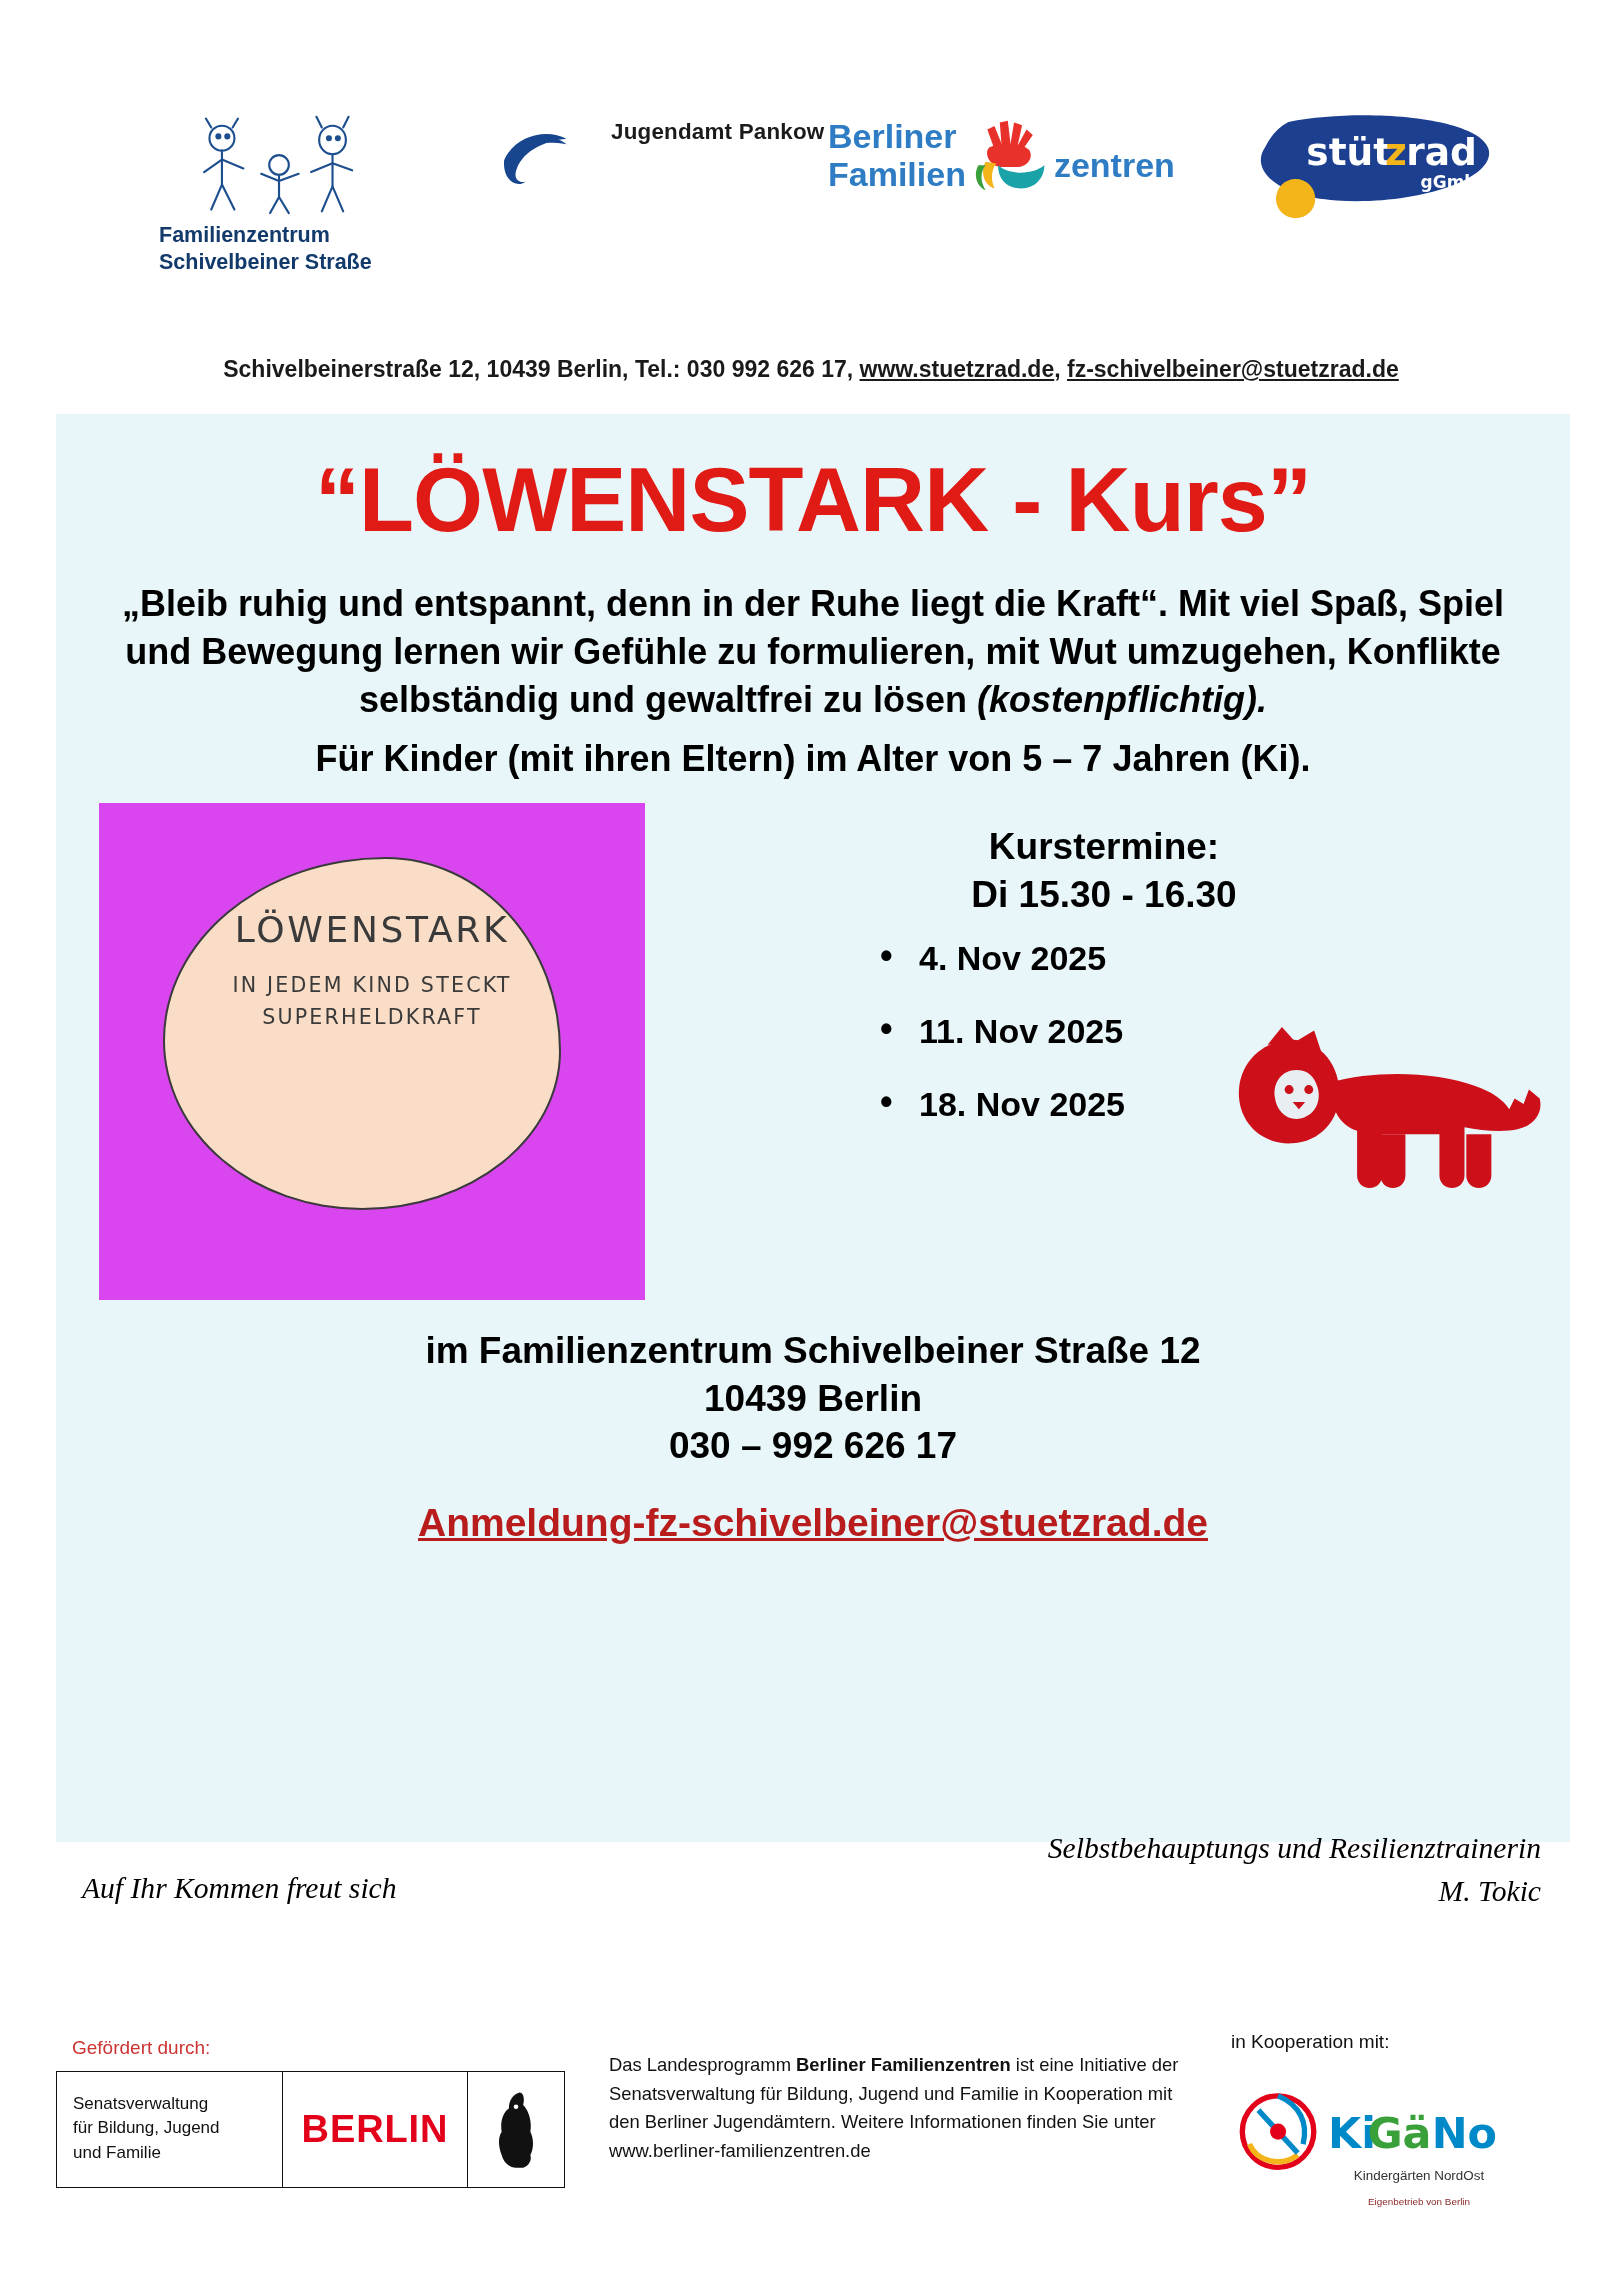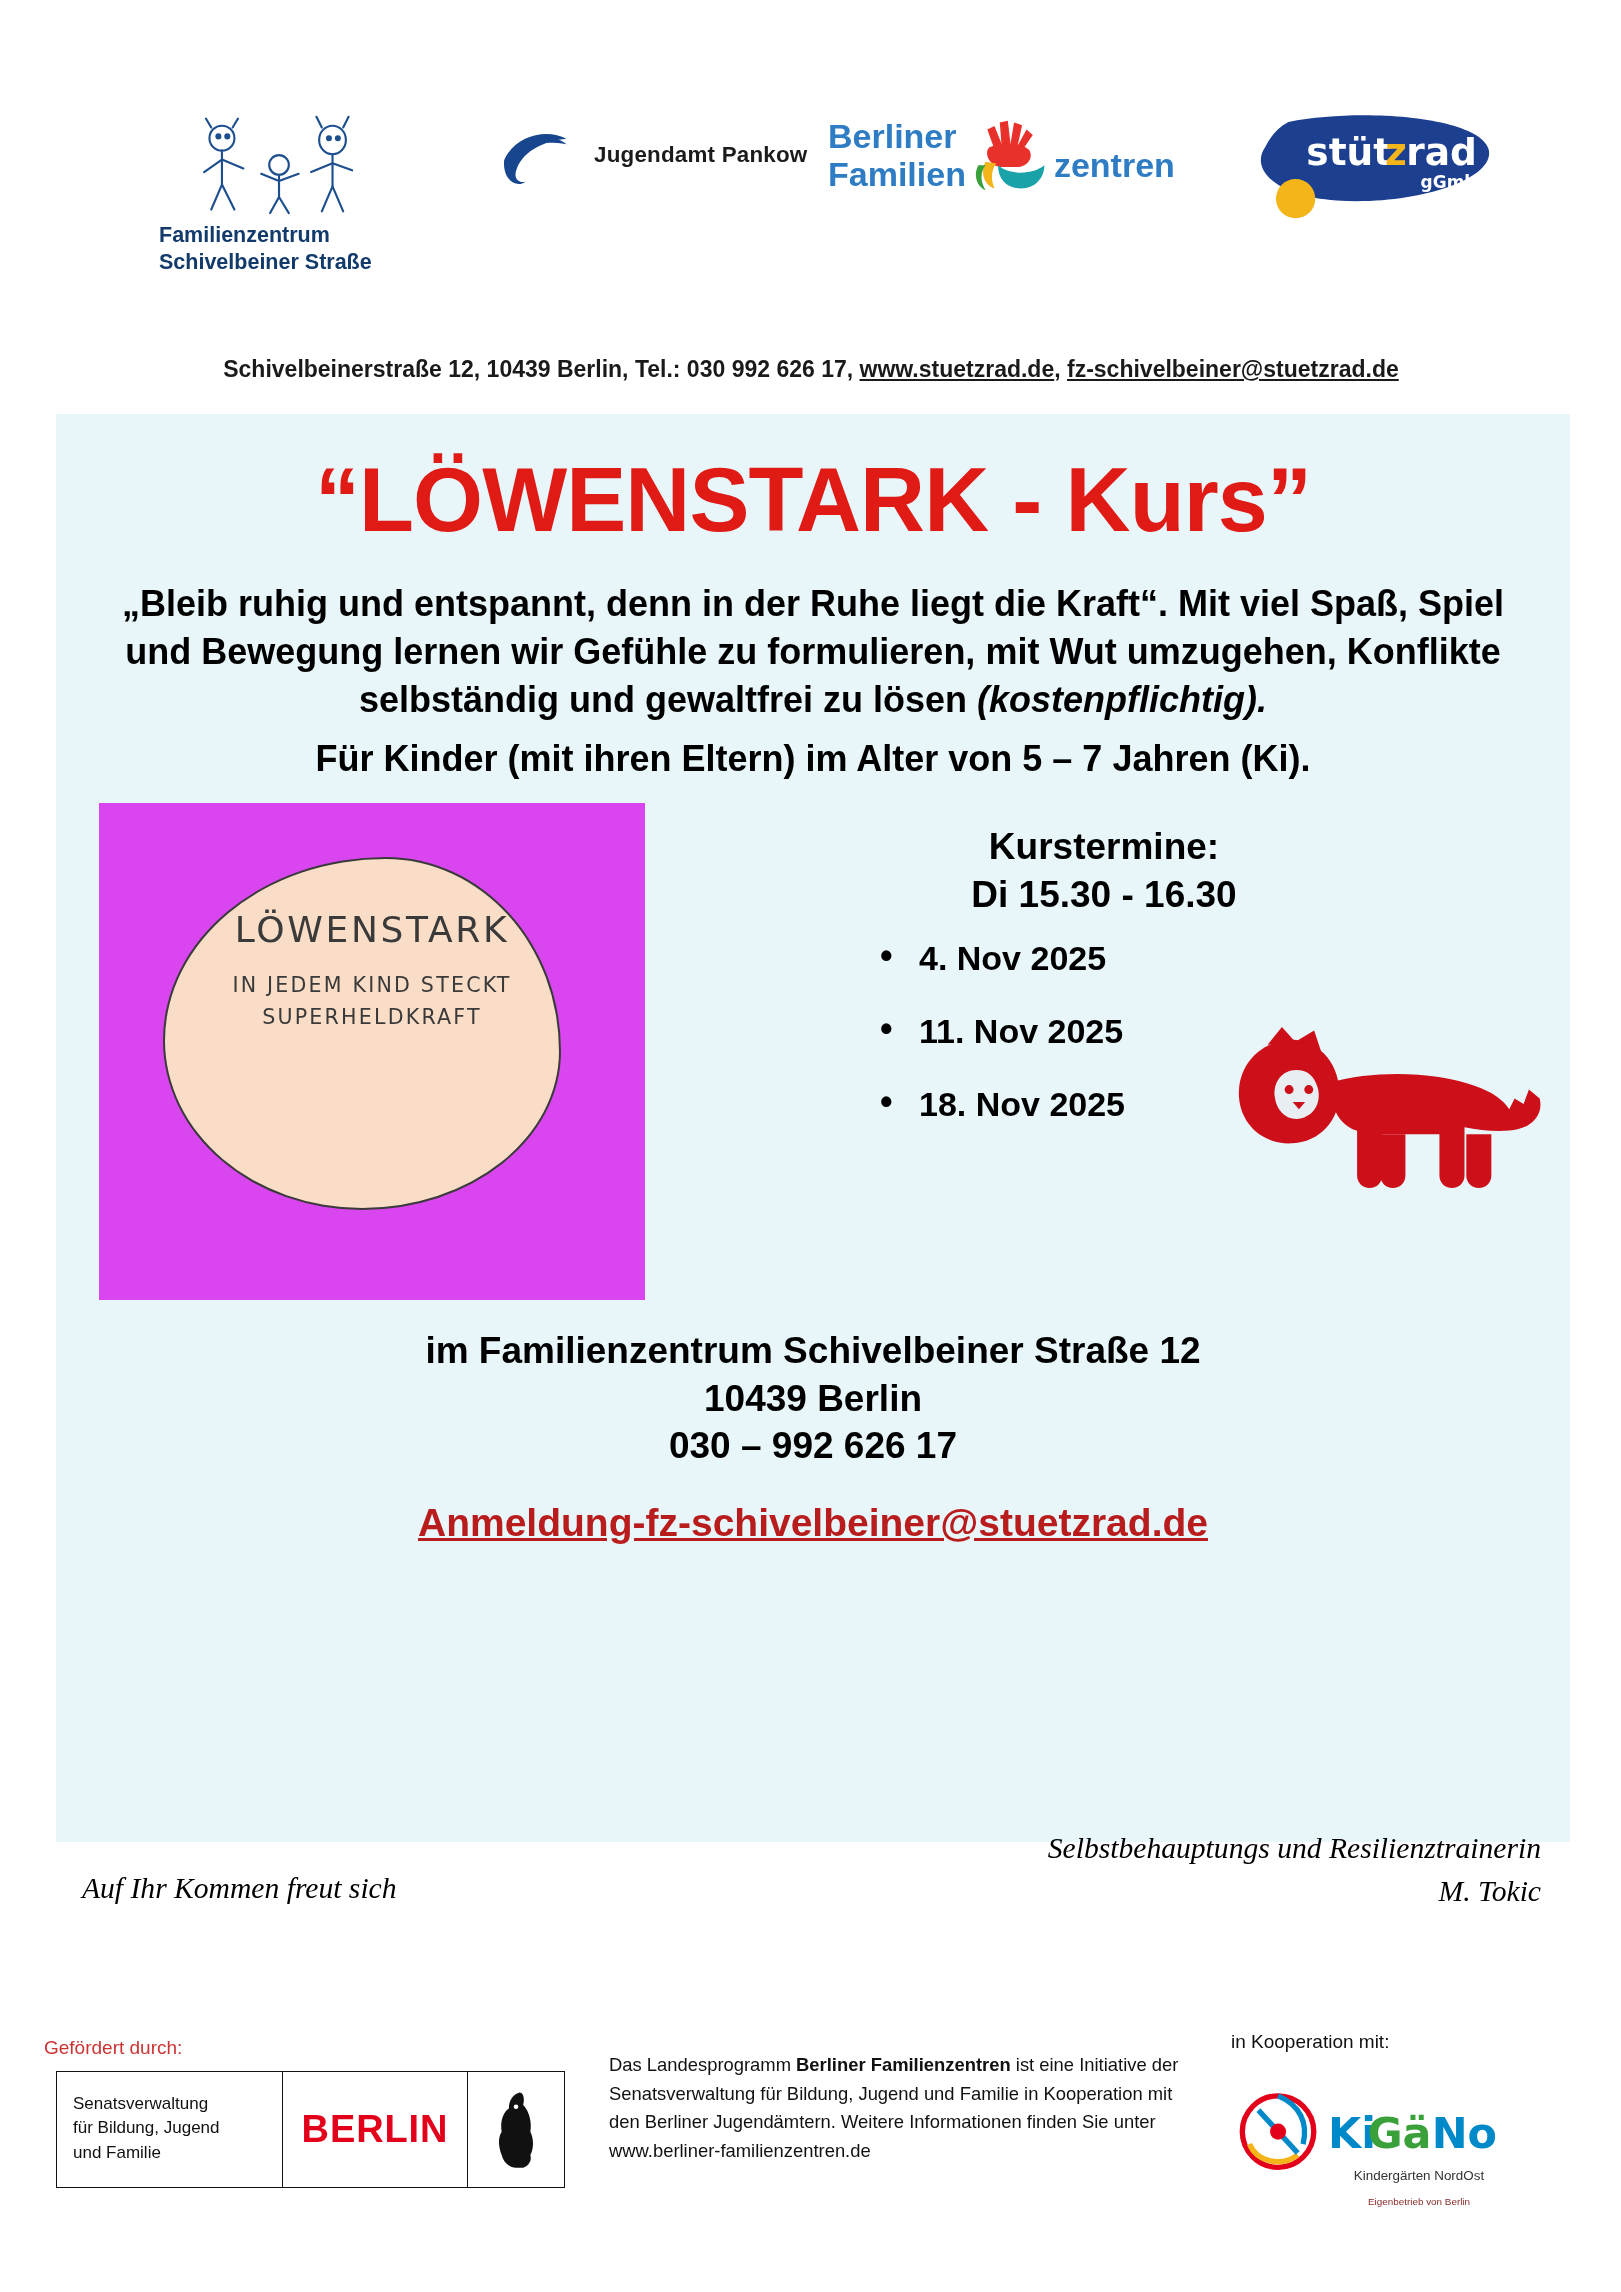--- a/index.html
+++ b/index.html
@@ -45,22 +45,21 @@
     text-align: left;
     padding-left: 16px;
   }
 
   
   .ja-logo {
     position: absolute;
     left: 497px;
     top: 19.7px;
     display: flex;
-    align-items: center;
-    gap: 15px;
+    gap: 32px;
   }
   .ja-text {
     font-size: 22.4px;
     font-weight: bold;
     color: #1b1b1b;
     letter-spacing: 0.2px;
   }
 
   
   .bfz-logo {
@@ -271,21 +270,21 @@
     font-size: 29.6px;
     font-style: italic;
     font-family: "Liberation Serif", serif;
     line-height: 1.45;
   }
 
   
   .foot-label-left {
     position: absolute;
     top: 2037px;
-    left: 44px;
+    left: 72px;
     font-size: 19px;
     color: #c33;
   }
   .berlin-box {
     position: absolute;
     top: 2071px;
     left: 56px;
     width: 507px;
     height: 115px;
     border: 1.8px solid #111;

